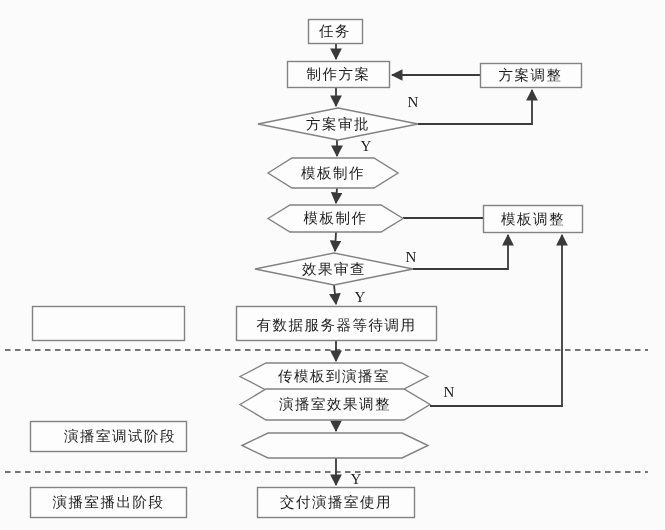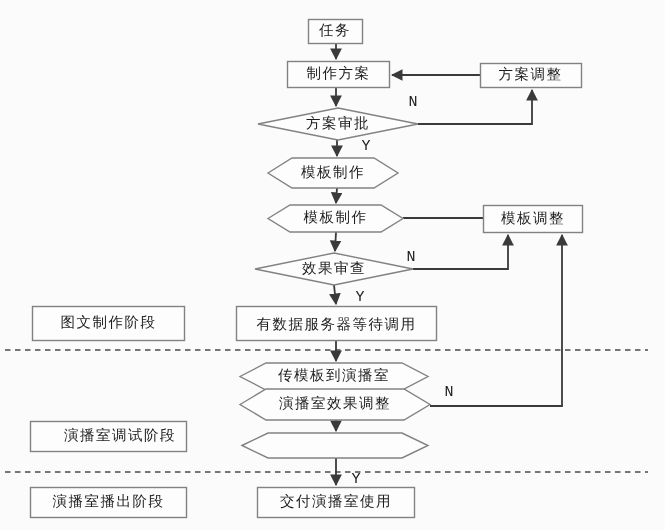--- a/index.html
+++ b/index.html
@@ -16,21 +16,21 @@
     font-family:"Liberation Serif","DejaVu Serif",serif;color:var(--text);
     overflow:hidden;
   }
   .stage svg{position:absolute;left:0;top:0;}
   .shape{fill:var(--fill);stroke:var(--border);stroke-width:1.4;}
   .flow{stroke:var(--line);stroke-width:1.8;fill:none;}
   .dash{stroke:#4a4a4a;stroke-width:1.4;stroke-dasharray:5.5 4.5;fill:none;}
   #arrowhead path{fill:var(--line);}
   .lbl{
     position:absolute;display:flex;align-items:center;justify-content:center;
-    font-size:14.5px;letter-spacing:1.5px;white-space:nowrap;line-height:1;font-family:Liberation Mono, monospace;
+    font-size:14.5px;letter-spacing:1.5px;white-space:nowrap;line-height:1;
   }
   .yn{font-size:15px;letter-spacing:0;}
 </style>
 </head>
 <body>
 
 <div class="stage">
 
   <svg width="665" height="530" viewBox="0 0 665 530">
     <defs>
@@ -78,21 +78,20 @@
 
   <div class="lbl" style="left:308px;top:19px;width:54px;height:25px">任务</div>
   <div class="lbl" style="left:287px;top:61px;width:103px;height:27px">制作方案</div>
   <div class="lbl" style="left:480px;top:63px;width:101px;height:25px">方案调整</div>
   <div class="lbl" style="left:258px;top:108px;width:160px;height:32px">方案审批</div>
   <div class="lbl" style="left:268px;top:158px;width:130px;height:30px">模板制作</div>
   <div class="lbl" style="left:483px;top:205px;width:100px;height:28px">模板调整</div>
   <div class="lbl" style="left:268px;top:205px;width:135px;height:27px">模板制作</div>
   <div class="lbl" style="left:255px;top:253px;width:158px;height:32px">效果审查</div>
   <div class="lbl" style="left:236px;top:306px;width:201px;height:39px">有数据服务器等待调用</div>
-  <div class="lbl" style="left:32px;top:306px;width:153px;height:35px">图文制作阶段</div>
   <div class="lbl" style="left:240px;top:363px;width:188px;height:27px">传模板到演播室</div>
   <div class="lbl" style="left:240px;top:389px;width:190px;height:31px">演播室效果调整</div>
   <div class="lbl" style="left:30px;top:421px;width:180px;height:31px">演播室调试阶段</div>
   <div class="lbl" style="left:257px;top:487px;width:158px;height:31px">交付演播室使用</div>
   <div class="lbl" style="left:30px;top:487px;width:157px;height:31px">演播室播出阶段</div>
 
   <div class="lbl yn" style="left:403px;top:93px;width:20px;height:18px">N</div>
   <div class="lbl yn" style="left:356px;top:137px;width:20px;height:18px">Y</div>
   <div class="lbl yn" style="left:401px;top:248px;width:20px;height:18px">N</div>
   <div class="lbl yn" style="left:350px;top:288px;width:20px;height:18px">Y</div>

